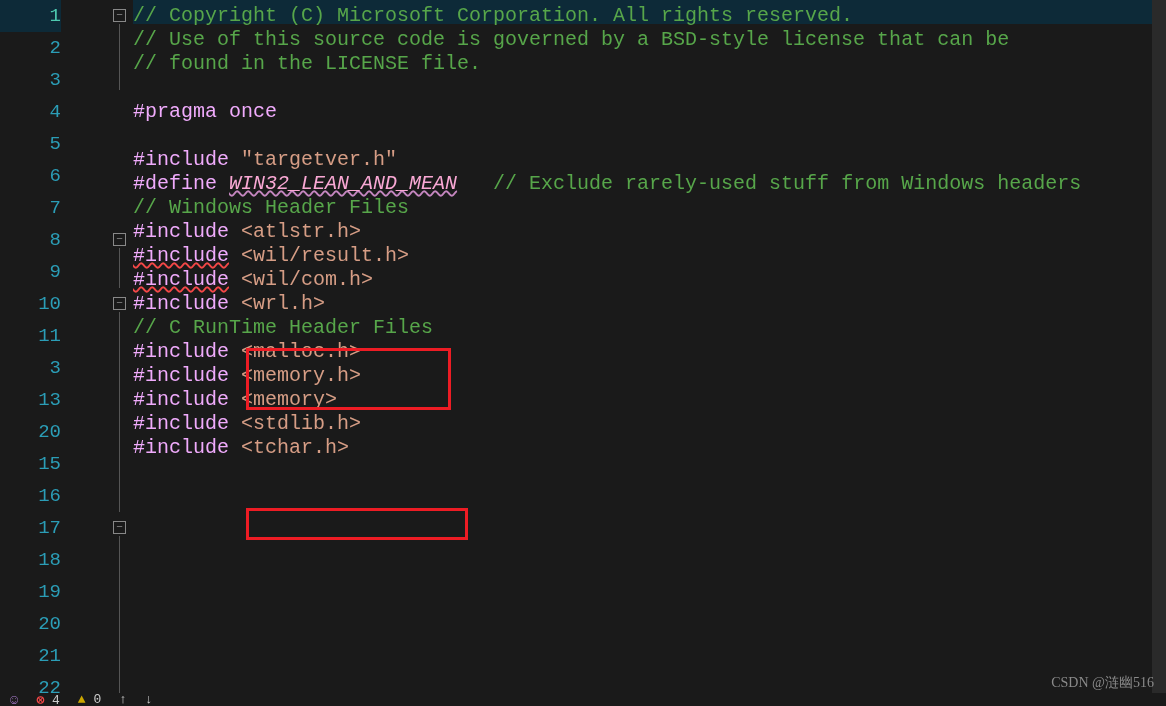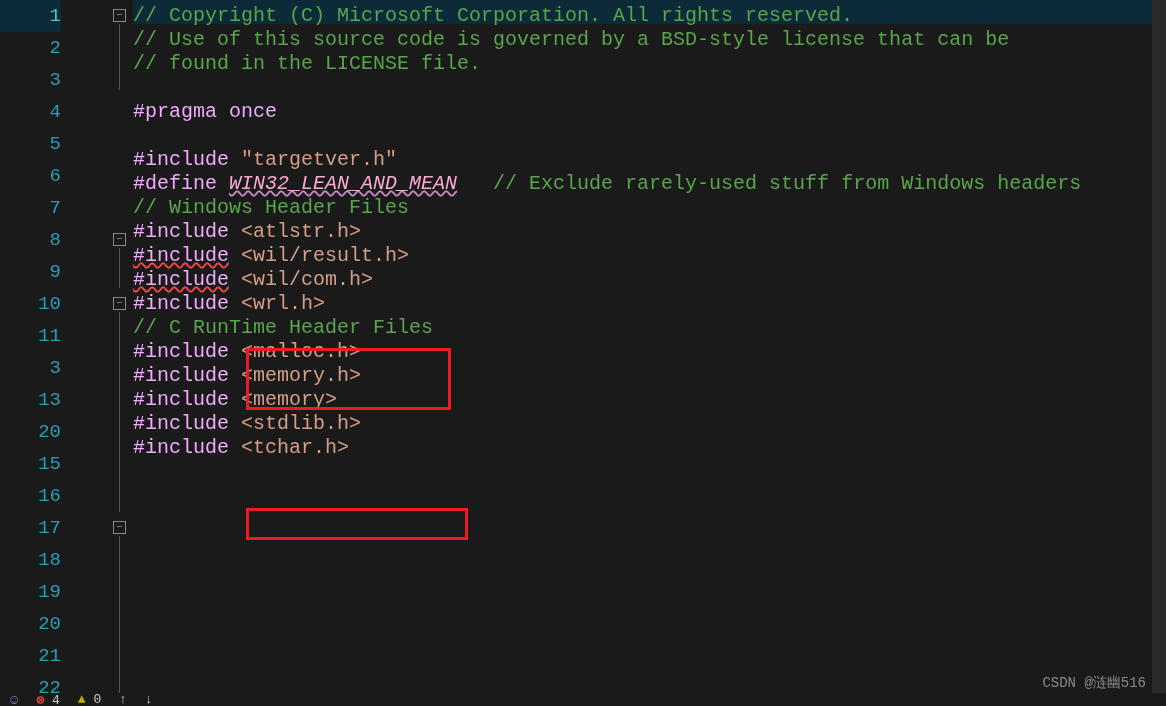--- a/index.html
+++ b/index.html
@@ -96,24 +96,24 @@
   color: #ccc;
   font-size: 13px;
   gap: 18px;
 }
 .statusbar .err-icon { color: #f44747; font-weight: bold; }
 .statusbar .warn-icon { color: #cca700; }
 .statusbar .purple { color: #b180d7; font-size: 14px; }
 .watermark {
   position: absolute;
   bottom: 14px;
-  right: 20px;
+  right: 12px;
   color: #8a8a8a;
   font-size: 14px;
-  font-family: Liberation Mono, monospace;
+  font-family: Liberation Serif, serif;
 }
 .scrollbar-v {
   position: absolute;
   right: 0;
   top: 0;
   width: 14px;
   height: 100%;
   background: #2a2a2a;
 }
 </style>

